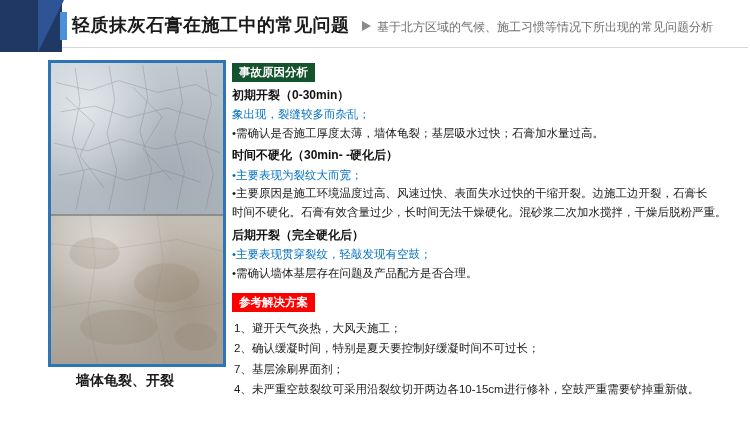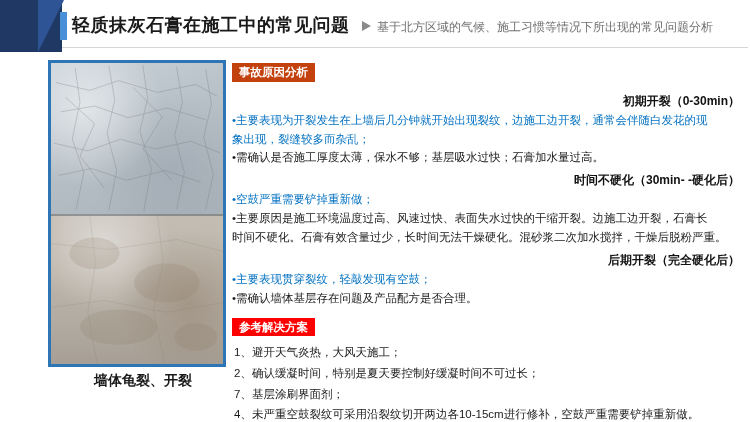--- a/index.html
+++ b/index.html
@@ -109,51 +109,49 @@
     opacity: 0.55;
   }
   .photo-divider {
     position: absolute;
     left: 0; top: 50%;
     width: 100%; height: 2px;
     background: rgba(70,80,90,0.45);
   }
   .photo-caption {
     position: absolute;
-    left: 54px; top: 372px;
+    left: 36px; top: 372px;
     width: 178px;
     text-align: center;
     font-size: 14px;
     font-weight: bold;
     color: #1a1a1a;
   }
 
   
   .content {
     position: absolute;
     left: 232px; top: 62px;
     width: 508px;
   }
   .section-tag {
     display: inline-block;
-    background: #c2410c;
+    background: #14532d;
     color: #ffffff;
     font-size: 11.5px;
     font-weight: bold;
     padding: 3px 7px 3px 7px;
     line-height: 1.1;
-    margin-bottom: 6px;
   }
   .sub-head {
     font-size: 12px;
     font-weight: bold;
     color: #111111;
     margin: 5px 0 3px 0;
     line-height: 1.35;
-    text-align: right;
   }
   .para {
     font-size: 11.5px;
     color: #1a1a1a;
     line-height: 1.55;
     margin: 1px 0 1px 0;
   }
   .para.blue {
     color: #0070c0;
   }
@@ -225,27 +223,26 @@
   <div class="photo-divider"></div>
 </div>
 <div class="photo-caption">墙体龟裂、开裂</div>
 
 <div class="content">
 
   <div class="section-tag">事故原因分析</div>
 
   
   <div class="sub-head">初期开裂（0-30min）</div>
-  <p class="para blue">•主要表现为开裂发生在上墙后几分钟就开始出现裂纹，边施工边开裂，通常会伴随白发花的现</p>
   <p class="para blue">象出现，裂缝较多而杂乱；</p>
-  <p class="para">•需确认是否施工厚度太薄，保水不够；基层吸水过快；石膏加水量过高。</p>
+  <p class="para">•需确认是否施工厚度太薄，墙体龟裂；基层吸水过快；石膏加水量过高。</p>
 
   
   <div class="sub-head">时间不硬化（30min-  -硬化后）</div>
-  <p class="para blue">•空鼓严重需要铲掉重新做；</p>
+  <p class="para blue">•主要表现为裂纹大而宽；</p>
   <p class="para">•主要原因是施工环境温度过高、风速过快、表面失水过快的干缩开裂。边施工边开裂，石膏长</p>
   <p class="para">时间不硬化。石膏有效含量过少，长时间无法干燥硬化。混砂浆二次加水搅拌，干燥后脱粉严重。</p>
 
   
   <div class="sub-head">后期开裂（完全硬化后）</div>
   <p class="para blue">•主要表现贯穿裂纹，轻敲发现有空鼓；</p>
   <p class="para">•需确认墙体基层存在问题及产品配方是否合理。</p>
 
   <div class="solution-tag">参考解决方案</div>
 

